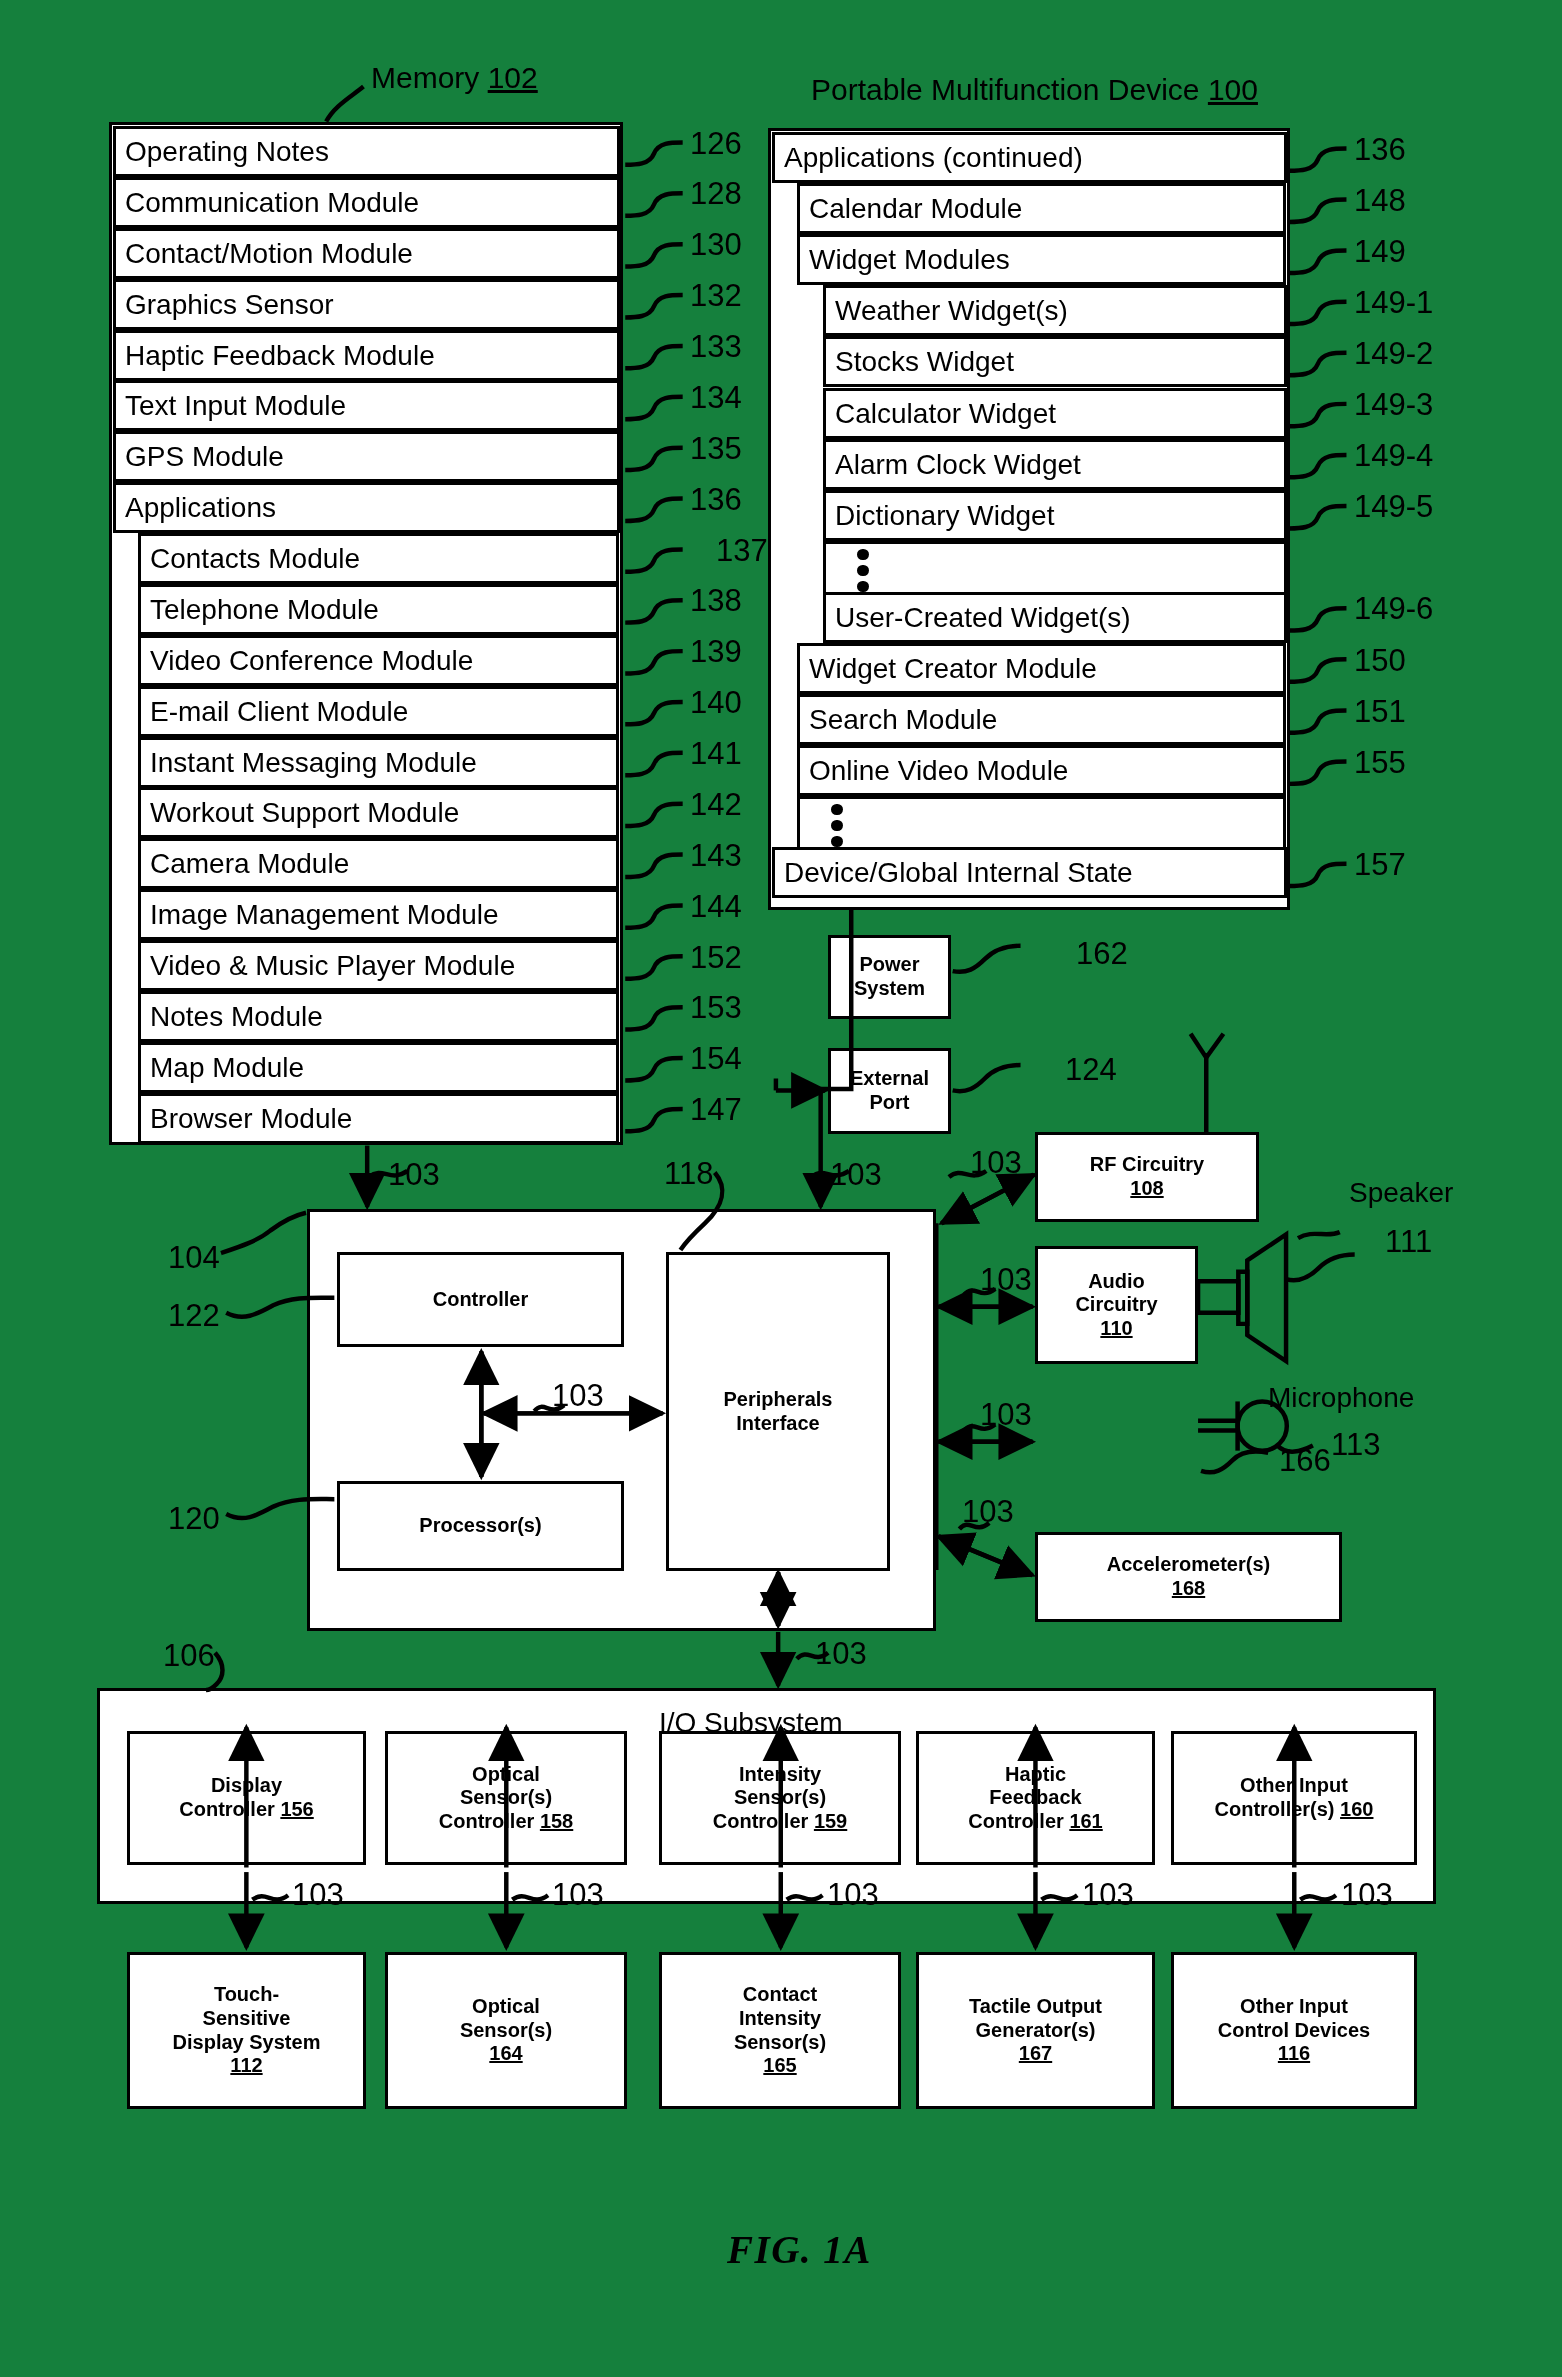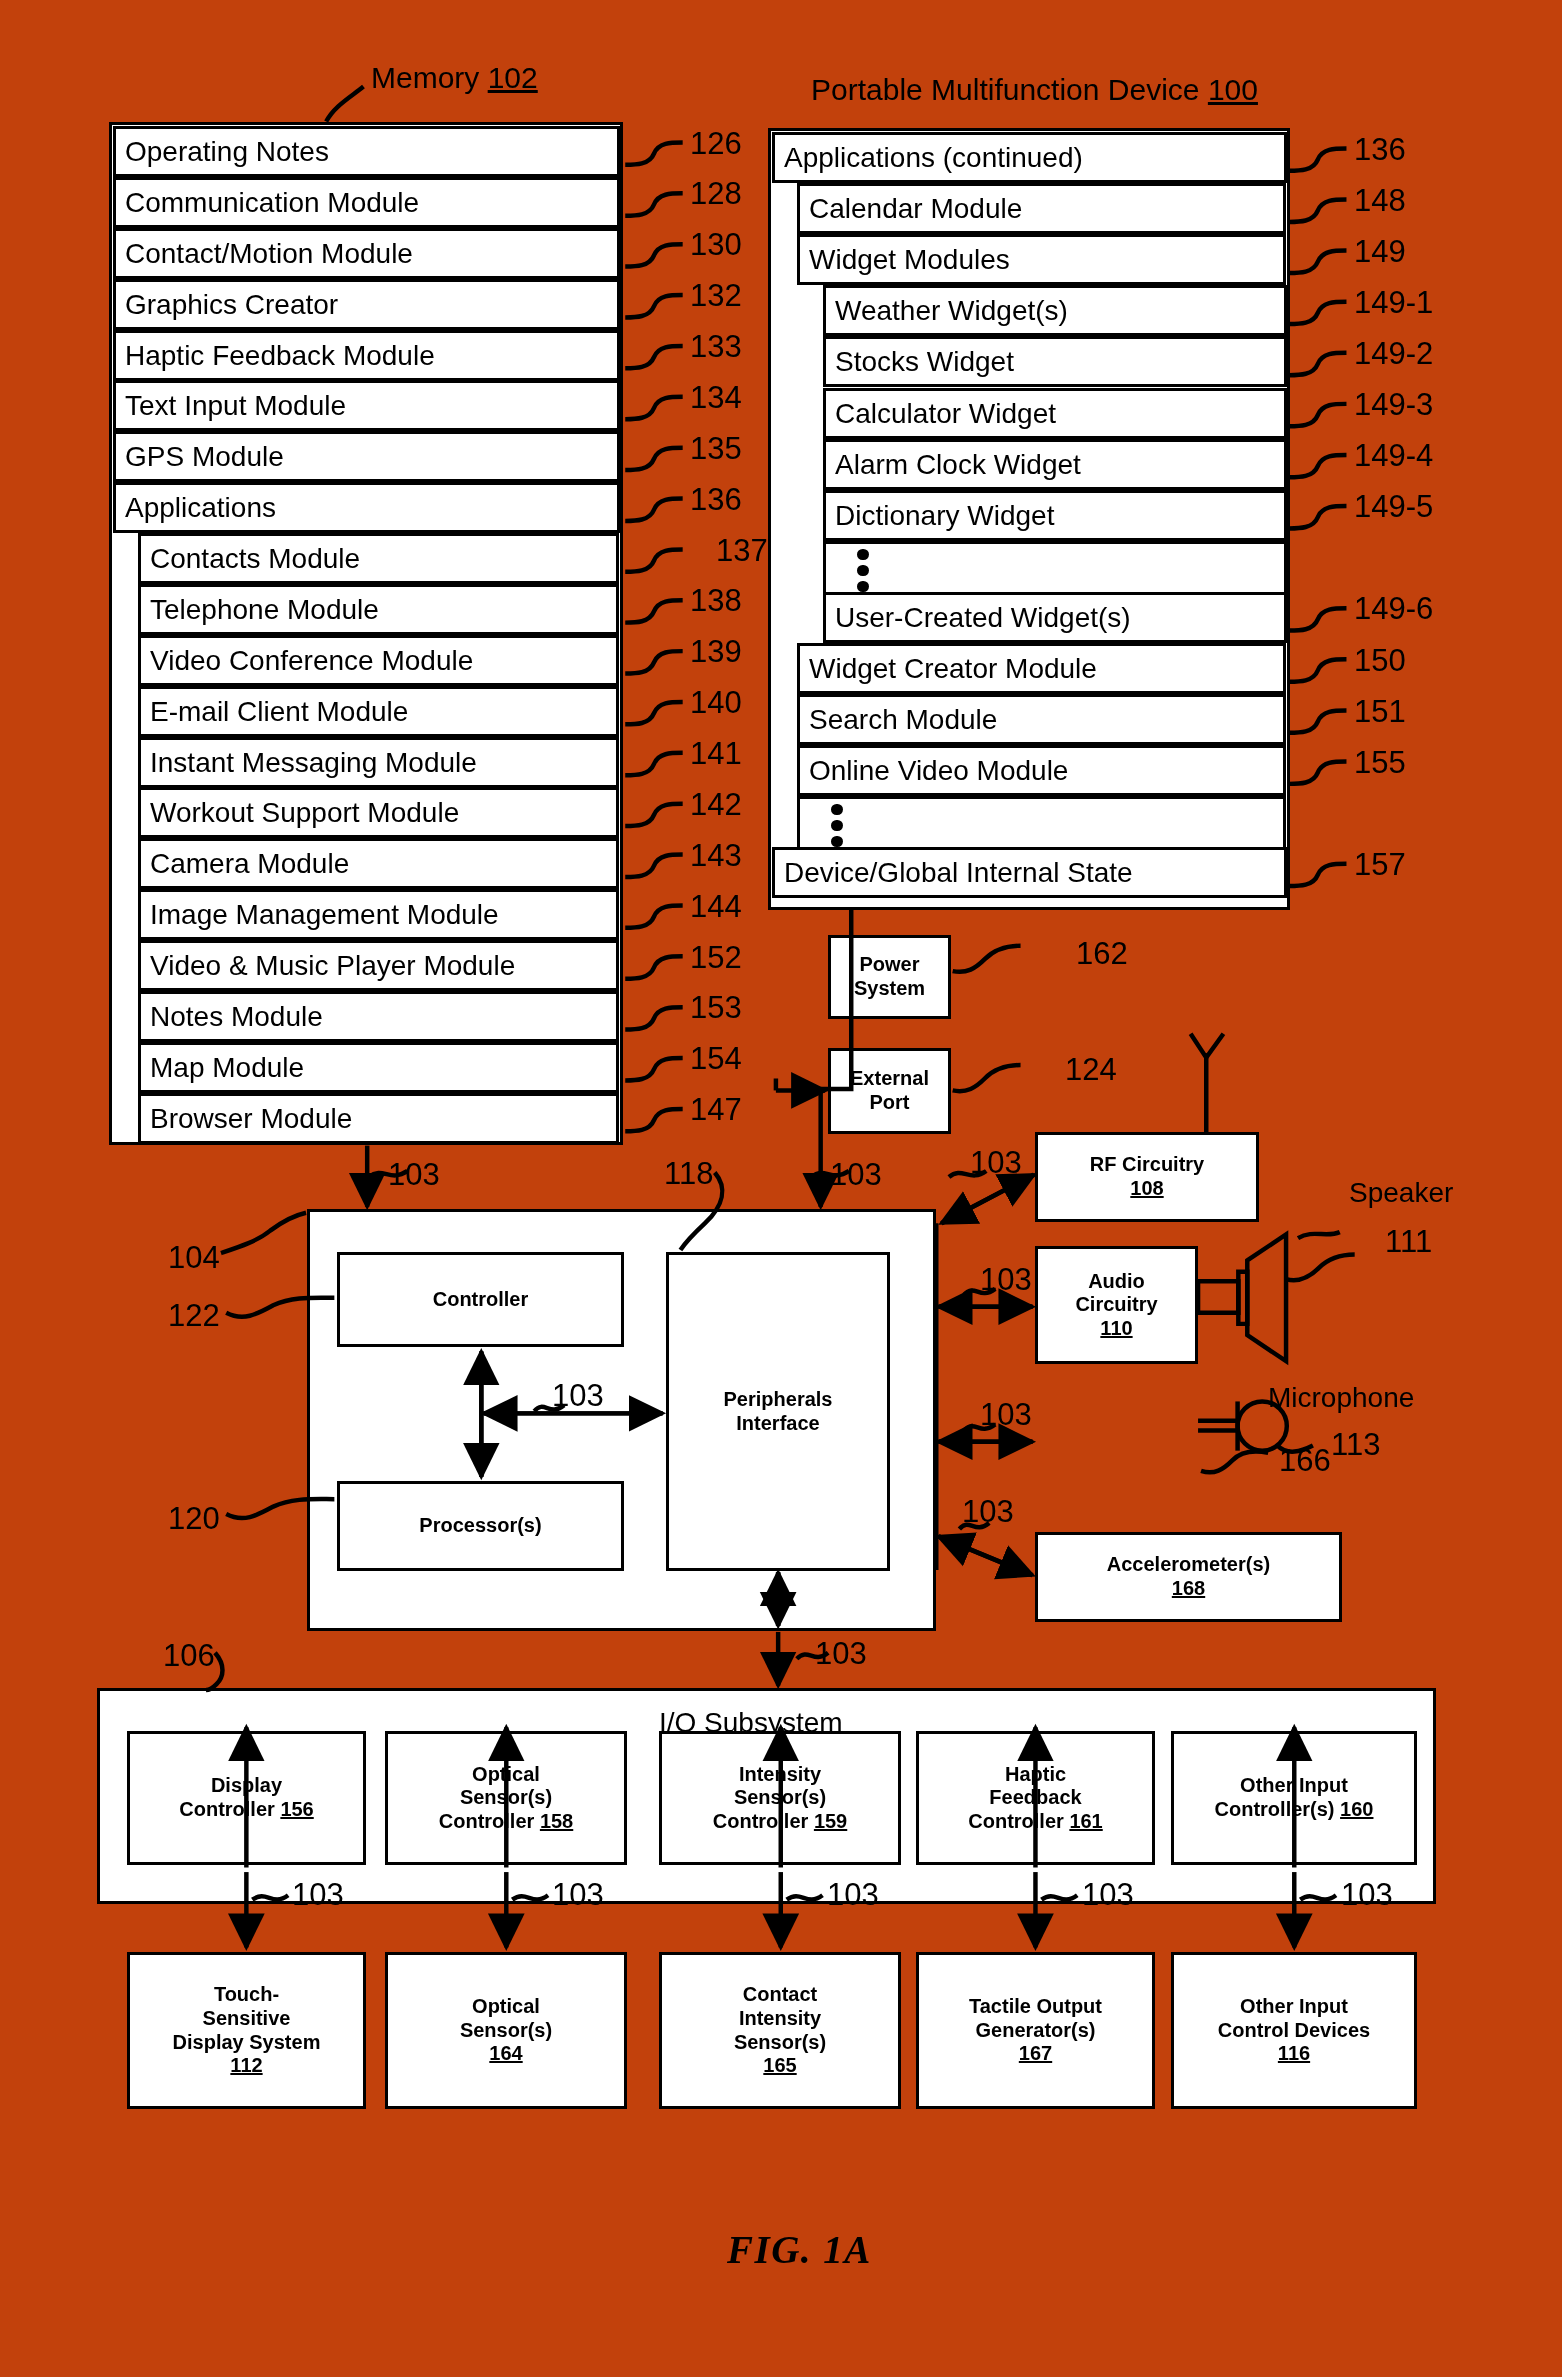--- a/index.html
+++ b/index.html
@@ -5,21 +5,21 @@
 <style>
   html, body {
     margin: 0;
     padding: 0;
     background: #ffffff;
   }
   #page {
     position: relative;
     width: 1563px;
     height: 2377px;
-    background: #c2410c;
+    background: #15803d;
     font-family: "Liberation Sans", sans-serif;
     color: #000000;
     overflow: hidden;
   }
 
   .outer-box {
     position: absolute;
     box-sizing: border-box;
     border: 3.7px solid #000;
     background: #fff;
@@ -127,21 +127,21 @@
       <div class="row-box" style="left: 113px; top: 126px; width: 507px; height: 51px;">
         <span>Operating Notes</span>
       </div>
       <div class="row-box" style="left: 113px; top: 177px; width: 507px; height: 51px;">
         <span>Communication Module</span>
       </div>
       <div class="row-box" style="left: 113px; top: 228px; width: 507px; height: 51px;">
         <span>Contact/Motion Module</span>
       </div>
       <div class="row-box" style="left: 113px; top: 279px; width: 507px; height: 51px;">
-        <span>Graphics Creator</span>
+        <span>Graphics Sensor</span>
       </div>
       <div class="row-box" style="left: 113px; top: 330px; width: 507px; height: 51px;">
         <span>Haptic Feedback Module</span>
       </div>
       <div class="row-box" style="left: 113px; top: 380px; width: 507px; height: 51px;">
         <span>Text Input Module</span>
       </div>
       <div class="row-box" style="left: 113px; top: 431px; width: 507px; height: 51px;">
         <span>GPS Module</span>
       </div>

